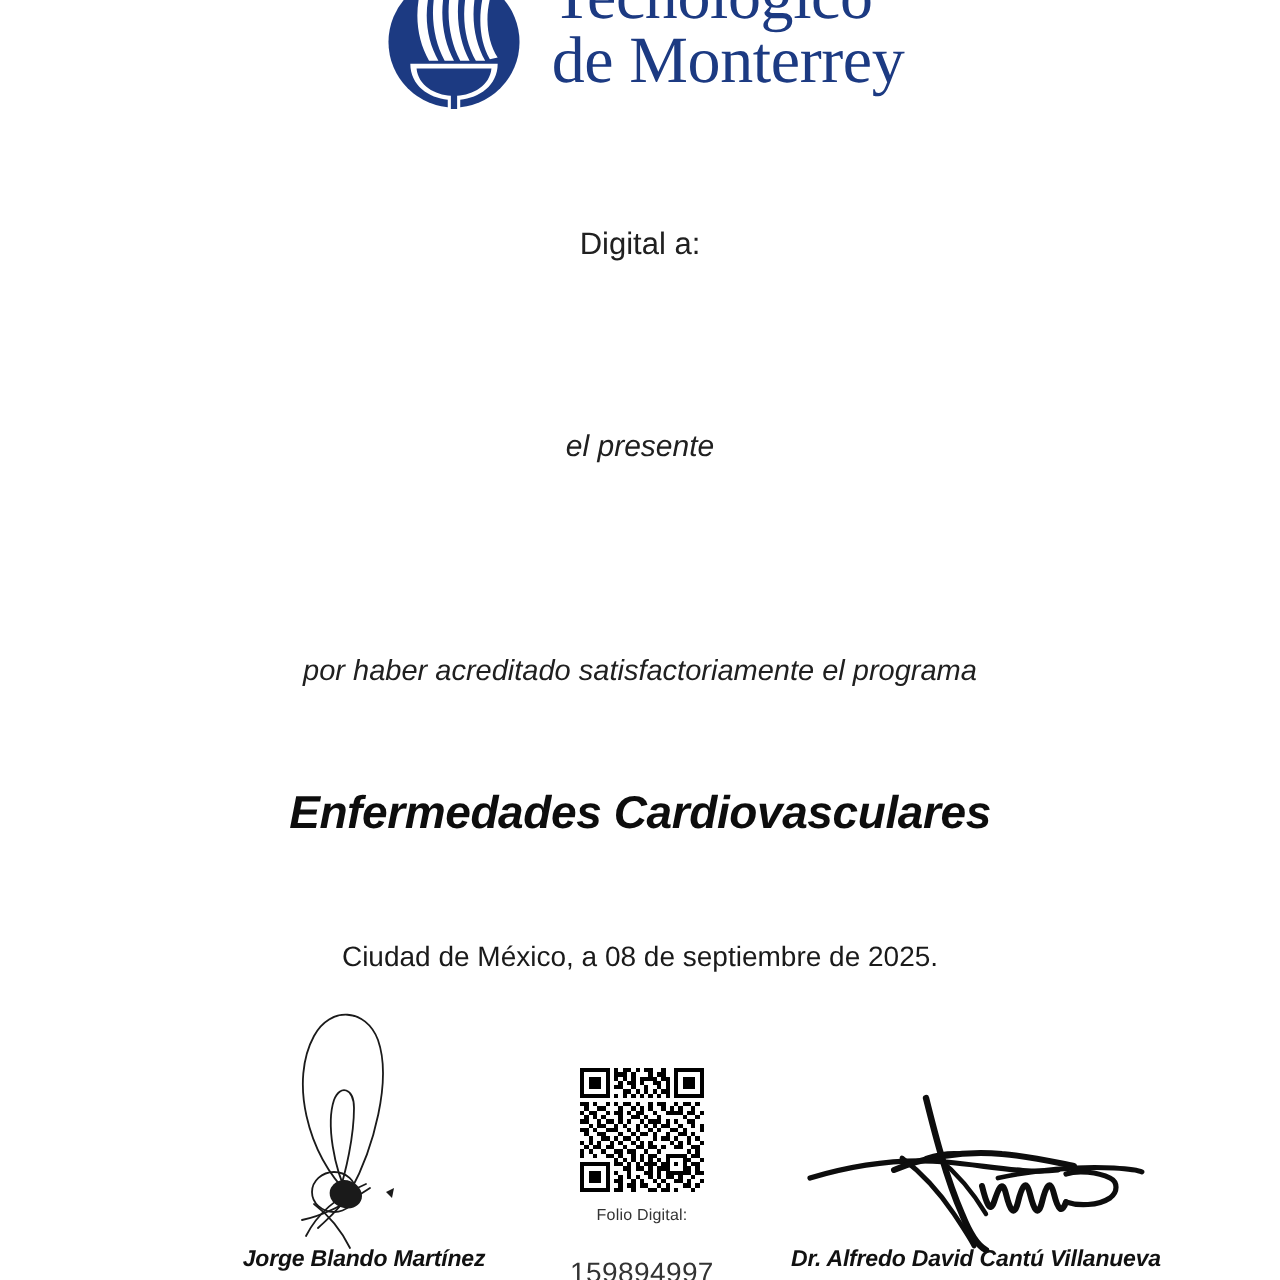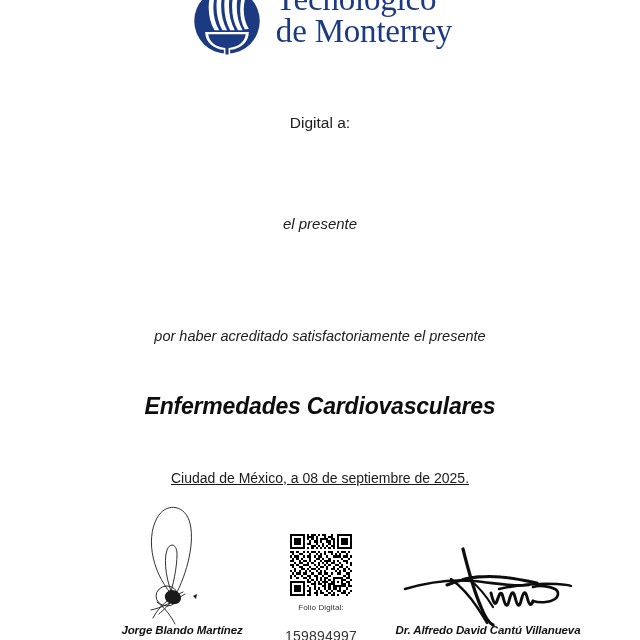--- a/index.html
+++ b/index.html
@@ -110,21 +110,20 @@
     letter-spacing: -0.2px;
     color: #0d0d0d;
   }
   .place-date {
     position: absolute;
     top: 470px;
     left: 0; right: 0;
     text-align: center;
     font-size: 14px;
     color: #1a1a1a;
-    text-decoration: underline;
   }
 
   
   .sig-left {
     position: absolute;
     left: 92px;
     top: 498px;
     width: 180px;
     text-align: center;
   }
@@ -195,21 +194,21 @@
       <path d="M26 67 L74 67 C73 78 62 84 52 84.5 L52 93 L48 93 L48 84.5 C38 84 27 78 26 67 Z" fill="#1c3a82"></path>
     </svg>
     <div class="brand-text">
       <span class="line1">Tecnológico</span>
       <span class="line2">de Monterrey</span>
     </div>
   </div>
 
   <div class="otorga">Digital a:</div>
   <div class="el-presente">el presente</div>
-  <div class="por-haber">por haber acreditado satisfactoriamente el presente</div>
+  <div class="por-haber">por haber acreditado satisfactoriamente el programa</div>
   <div class="program">Enfermedades Cardiovasculares</div>
   <div class="place-date">Ciudad de México, a 08 de septiembre de 2025.</div>
 
   <div class="sig-left">
     <svg class="sig-img" width="130" height="128" viewBox="0 0 130 128">
       <g fill="none" stroke="#1a1a1a" stroke-width="0.9" stroke-linecap="round">
         <path d="M58 100 C36 78 28 42 40 20 C48 5 66 6 72 22 C79 42 70 76 58 98 C52 108 46 112 42 116"></path>
         <path d="M57 100 C50 86 46 64 50 52 C53 44 60 46 60 56 C60 70 56 88 52 100"></path>
         <ellipse cx="50" cy="98" rx="11" ry="10"></ellipse>
         <path d="M36 120 C42 108 52 100 66 94"></path>

